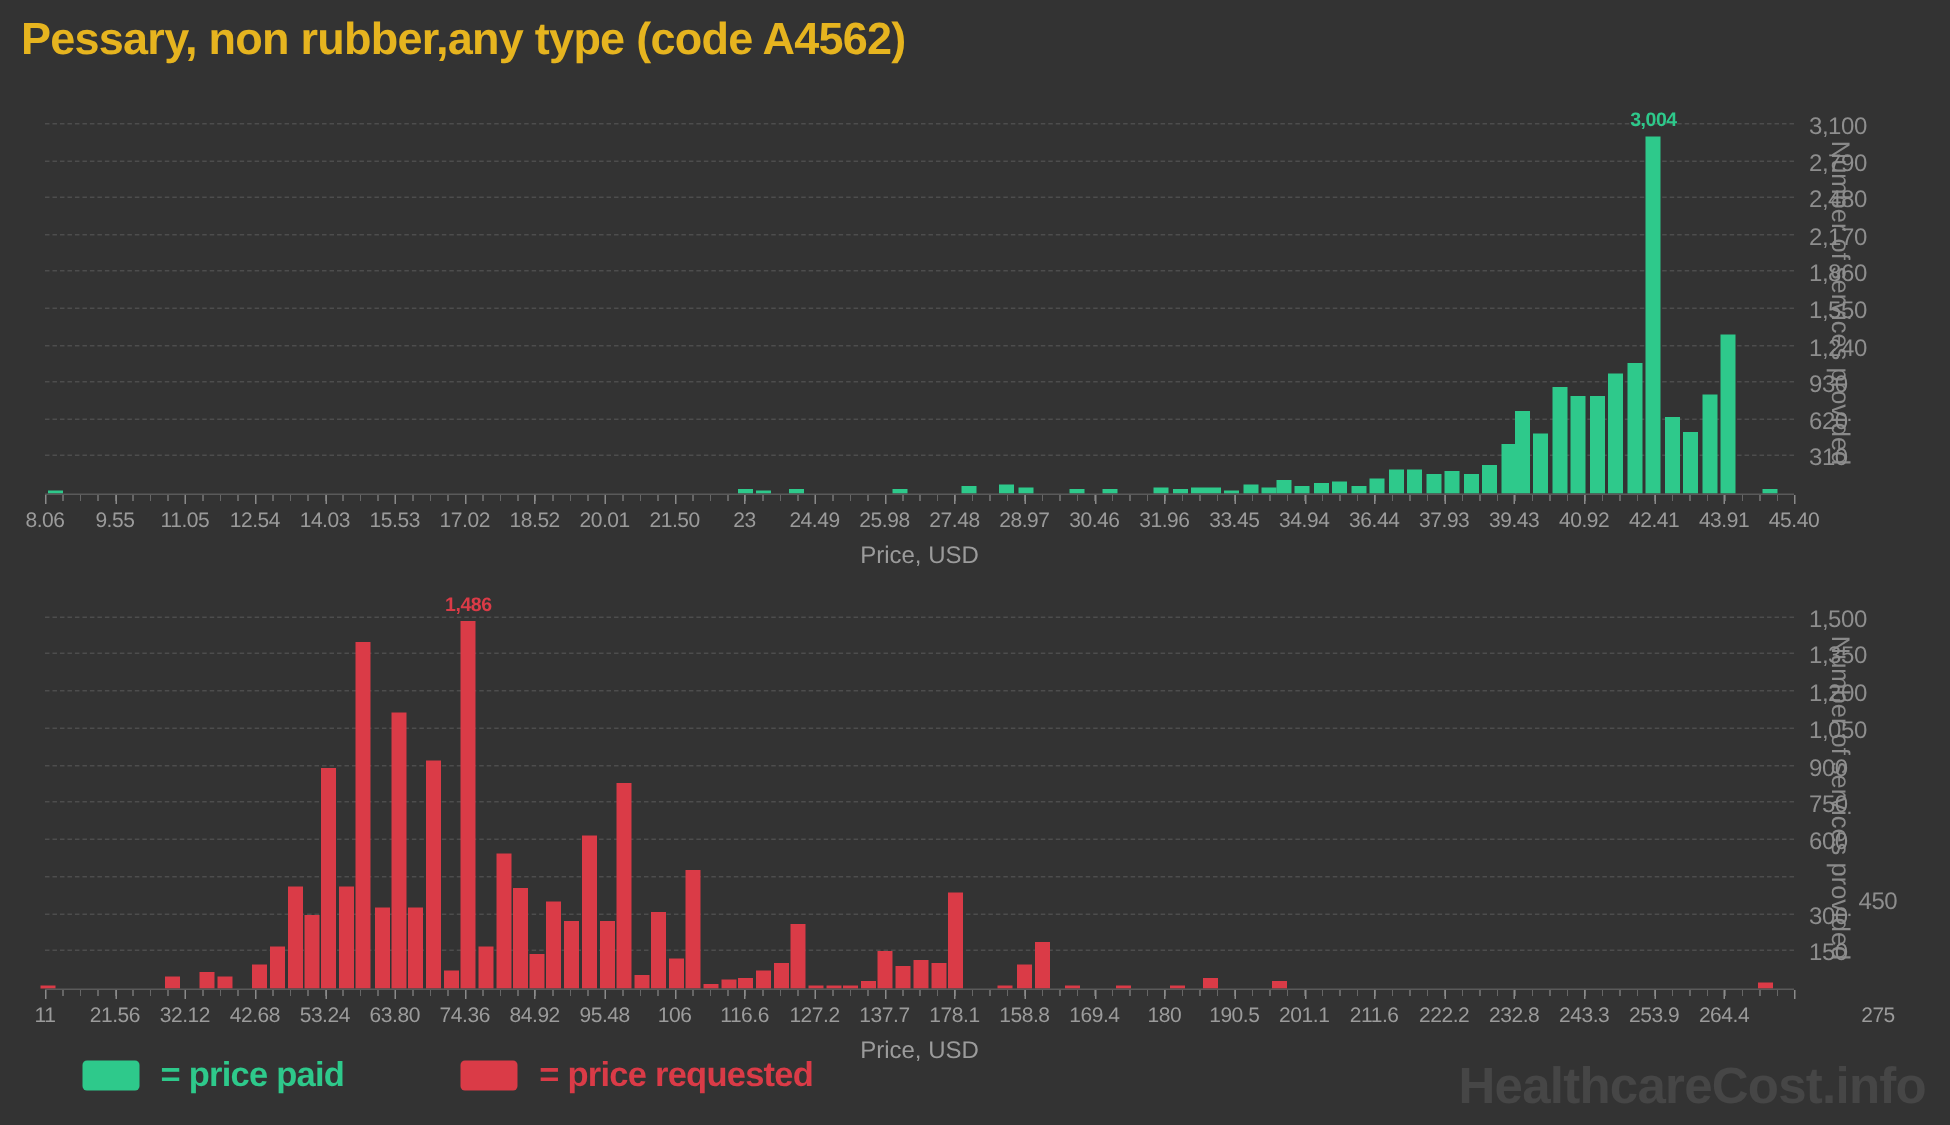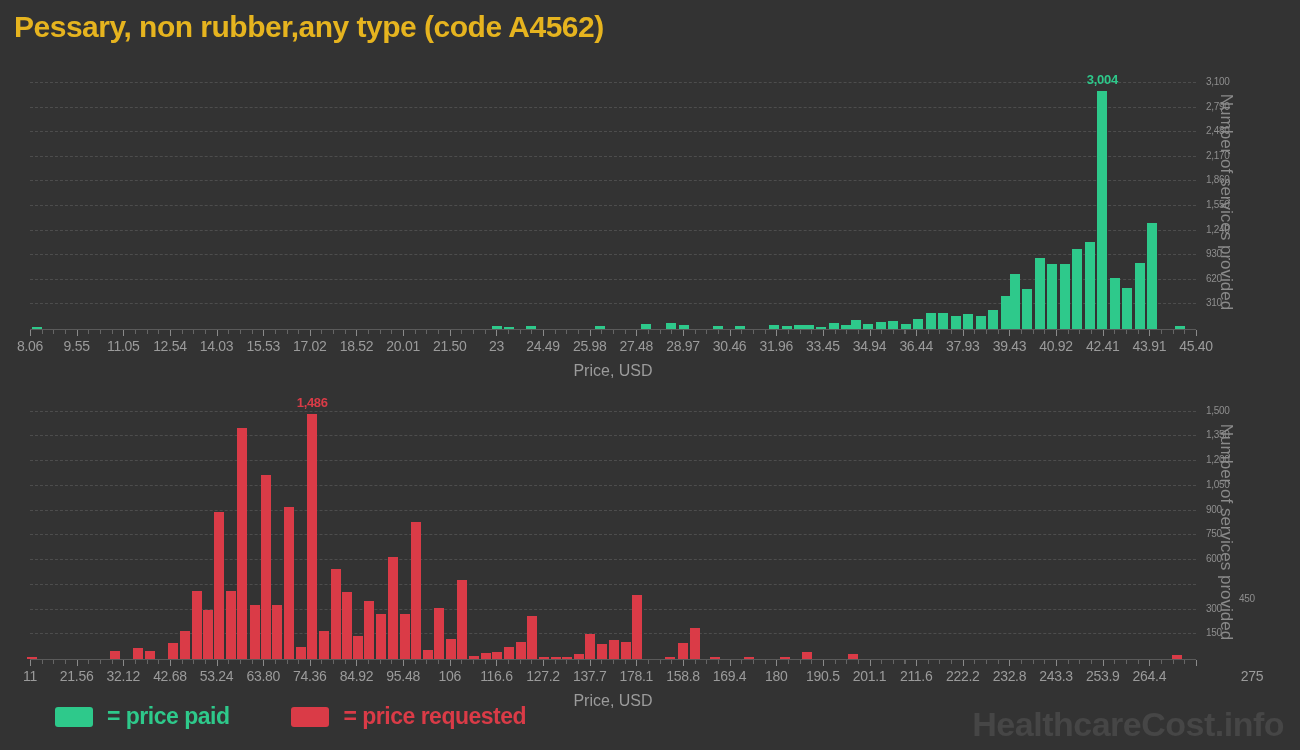--- a/index.html
+++ b/index.html
@@ -30,28 +30,28 @@
   .majortick{position:absolute;top:255px;width:1px;height:6px;background:#8a8a8a;}
   .xlabel{
     position:absolute;top:263px;transform:translateX(-50%);
     font-size:14px;color:#9b9b9b;letter-spacing:-0.3px;white-space:nowrap;
   }
   .xtitle{
     position:absolute;top:287px;left:0;width:1166px;text-align:center;
     font-size:16px;color:#9b9b9b;
   }
   .ylabel{
-    position:absolute;font-size:10px;color:#8e8e8e;letter-spacing:-0.3px;white-space:nowrap;
+    position:absolute;font-size:16px;color:#8e8e8e;letter-spacing:-0.3px;white-space:nowrap;
   }
   .ytitle{
     position:absolute;left:1196px;top:127px;
     transform:translate(-50%,-50%) rotate(90deg);
     font-size:17px;color:#8a8a8a;white-space:nowrap;
   }
-  .legend{position:absolute;left:55px;top:703px;display:flex;gap:62px;}
+  .legend{position:absolute;left:55px;top:703px;display:flex;gap:78px;}
   .legend-item{display:flex;align-items:center;gap:14px;}
   .swatch{width:38px;height:20px;border-radius:3px;}
   .swatch.paid{background:#2ec98b;}
   .swatch.requested{background:#da3b47;}
   .legend-text{font-size:23px;font-weight:bold;letter-spacing:-0.5px;}
   .legend-text.paid{color:#2ec98b;}
   .legend-text.requested{color:#da3b47;}
   .watermark{
     position:absolute;right:16px;bottom:6px;
     font-size:34px;font-weight:bold;color:#464646;letter-spacing:-0.5px;

